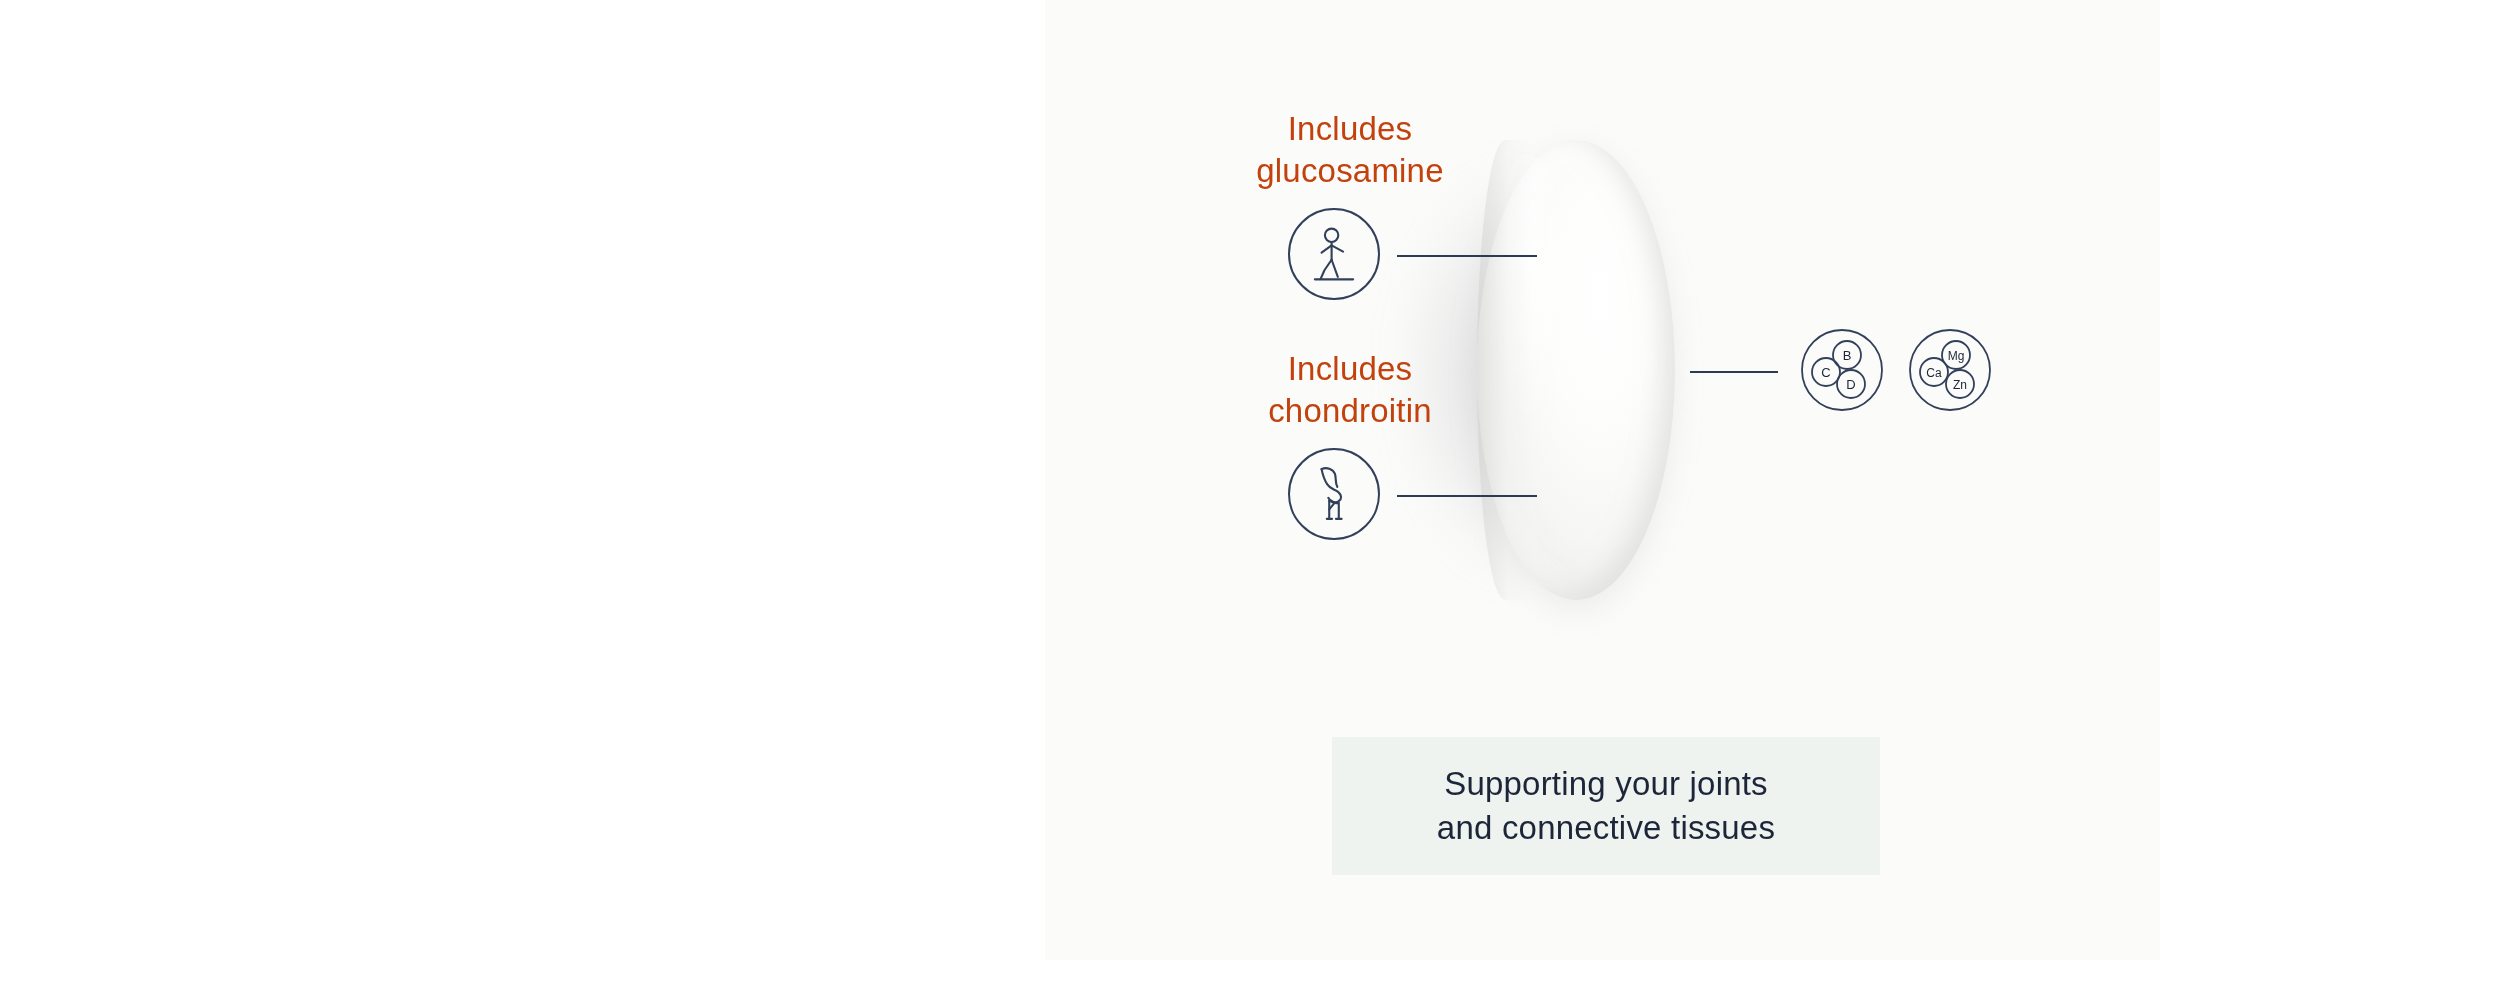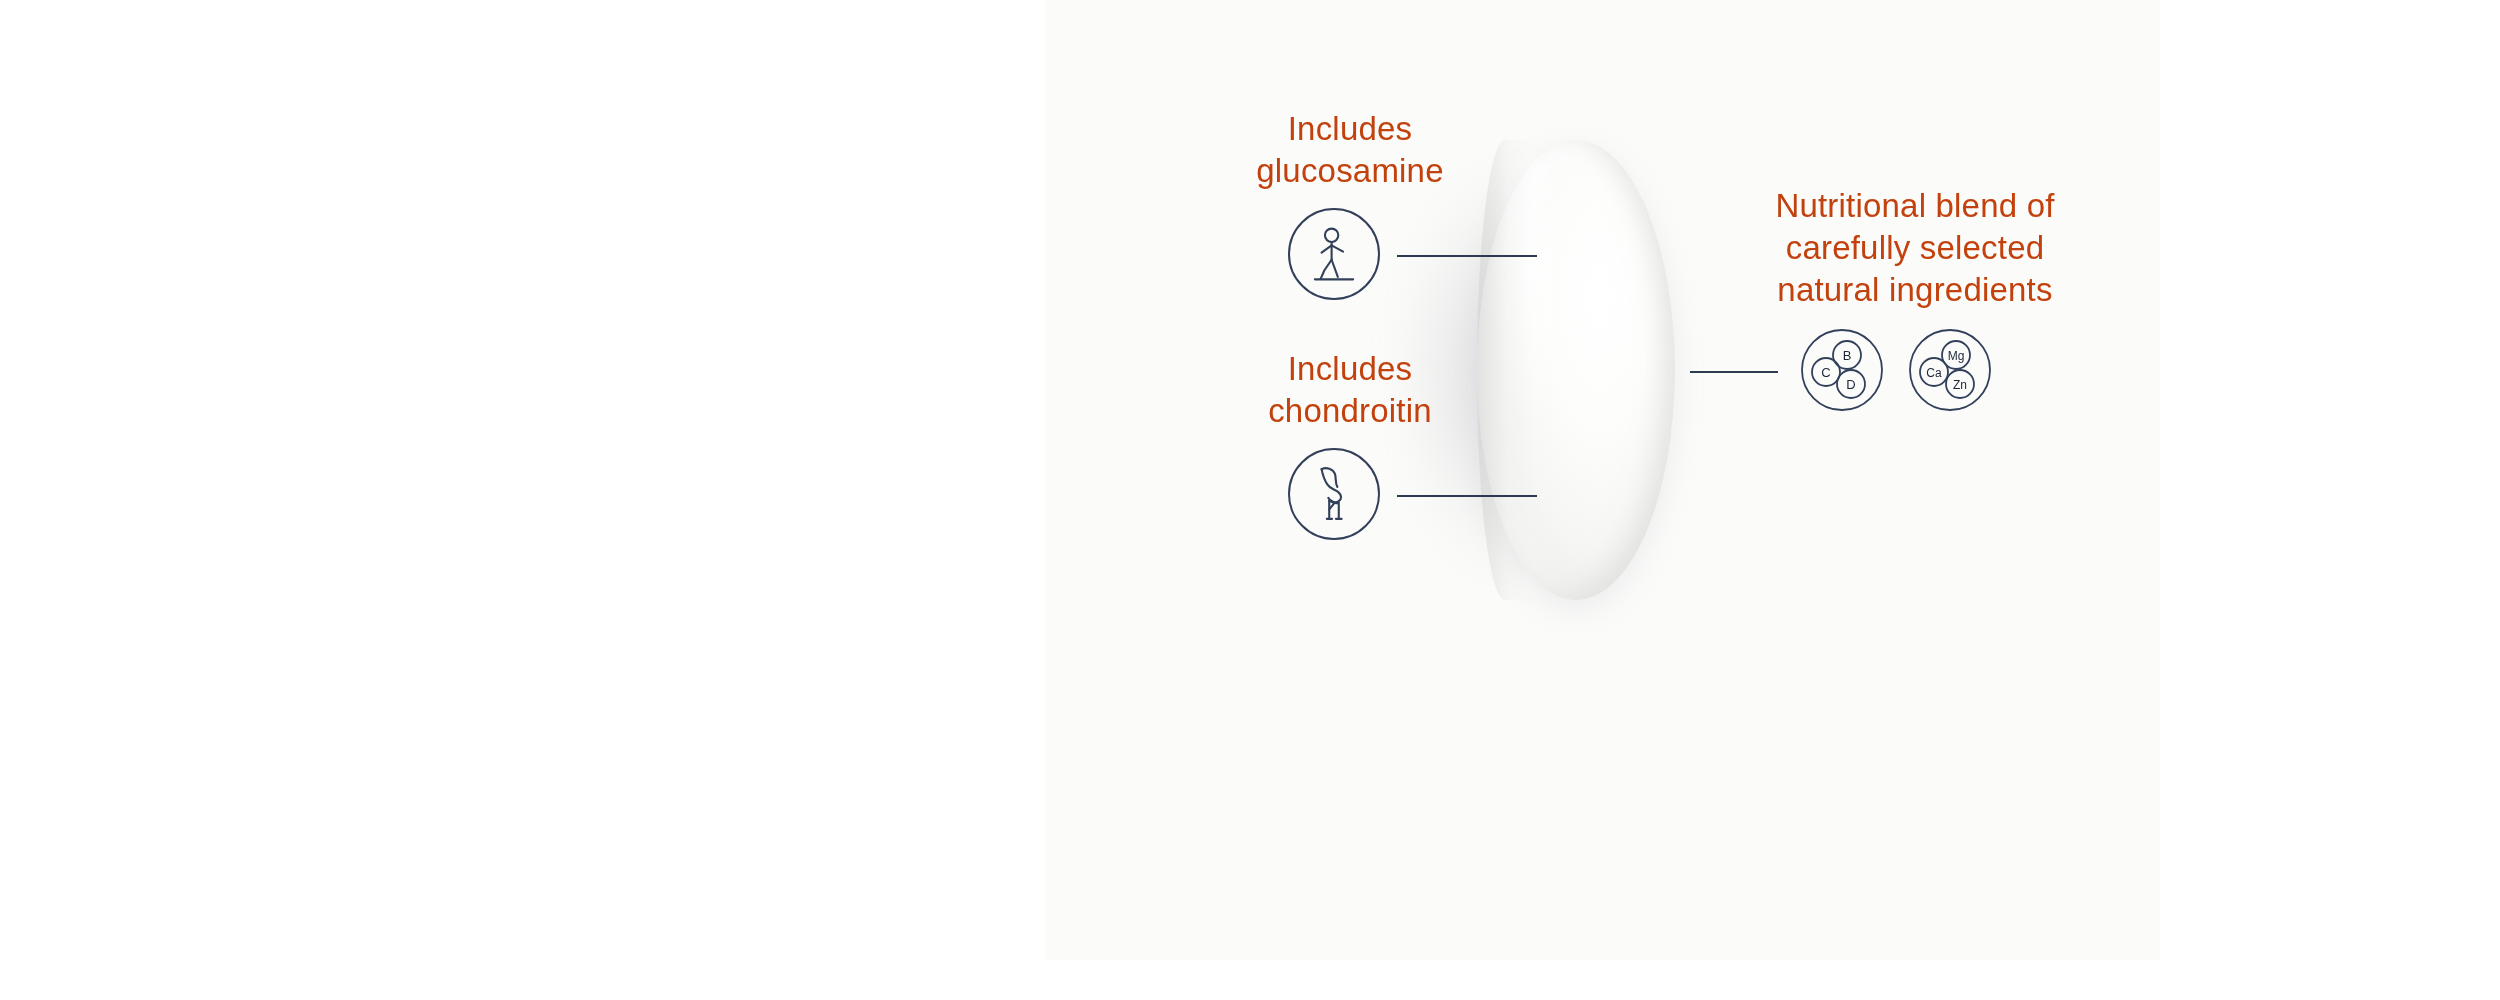--- a/index.html
+++ b/index.html
@@ -198,23 +198,20 @@
         <path d="M33 20 C38 17.5 45 19.5 47 25 C48.5 29.5 47 34.5 49.5 38.5"></path>
         <path d="M41 53 L41 72"></path>
         <path d="M41 53 C45 55.5 49 56 51 55 L51 72"></path>
         <path d="M41 62 L46 56"></path>
         <path d="M38.5 72 L44 72"></path>
         <path d="M48 72 L54 72"></path>
       </g>
     </svg>
   </div>
 
-  <div class="label-text label-blend">Nutritional blend of
-carefully selected
-natural ingredients</div>
 
   <div class="nutrient-group ng-vitamins">
     <svg viewBox="0 0 84 84" xmlns="http://www.w3.org/2000/svg">
       <circle cx="42" cy="42" r="40" fill="none" stroke="#32405a" stroke-width="1.8"></circle>
       <circle cx="26" cy="44" r="14" fill="none" stroke="#32405a" stroke-width="1.8"></circle>
       <circle cx="47" cy="27" r="14" fill="none" stroke="#32405a" stroke-width="1.8"></circle>
       <circle cx="51" cy="56" r="14" fill="none" stroke="#32405a" stroke-width="1.8"></circle>
       <text x="26" y="48.5" text-anchor="middle" font-family="Liberation Sans, sans-serif" font-size="13" fill="#1d2639">C</text>
       <text x="47" y="31.5" text-anchor="middle" font-family="Liberation Sans, sans-serif" font-size="13" fill="#1d2639">B</text>
       <text x="51" y="60.5" text-anchor="middle" font-family="Liberation Sans, sans-serif" font-size="13" fill="#1d2639">D</text>
@@ -226,14 +223,18 @@
       <circle cx="42" cy="42" r="40" fill="none" stroke="#32405a" stroke-width="1.8"></circle>
       <circle cx="26" cy="44" r="14" fill="none" stroke="#32405a" stroke-width="1.8"></circle>
       <circle cx="48" cy="27" r="14" fill="none" stroke="#32405a" stroke-width="1.8"></circle>
       <circle cx="52" cy="56" r="14" fill="none" stroke="#32405a" stroke-width="1.8"></circle>
       <text x="26" y="48.5" text-anchor="middle" font-family="Liberation Sans, sans-serif" font-size="12" fill="#1d2639">Ca</text>
       <text x="48" y="31.5" text-anchor="middle" font-family="Liberation Sans, sans-serif" font-size="12" fill="#1d2639">Mg</text>
       <text x="52" y="60.5" text-anchor="middle" font-family="Liberation Sans, sans-serif" font-size="12" fill="#1d2639">Zn</text>
     </svg>
   </div>
 
+  <div class="caption-box">
+    <div class="caption-text">Supporting your joints
+and connective tissues</div>
+  </div>
 
 </div>
 
 </body></html>

